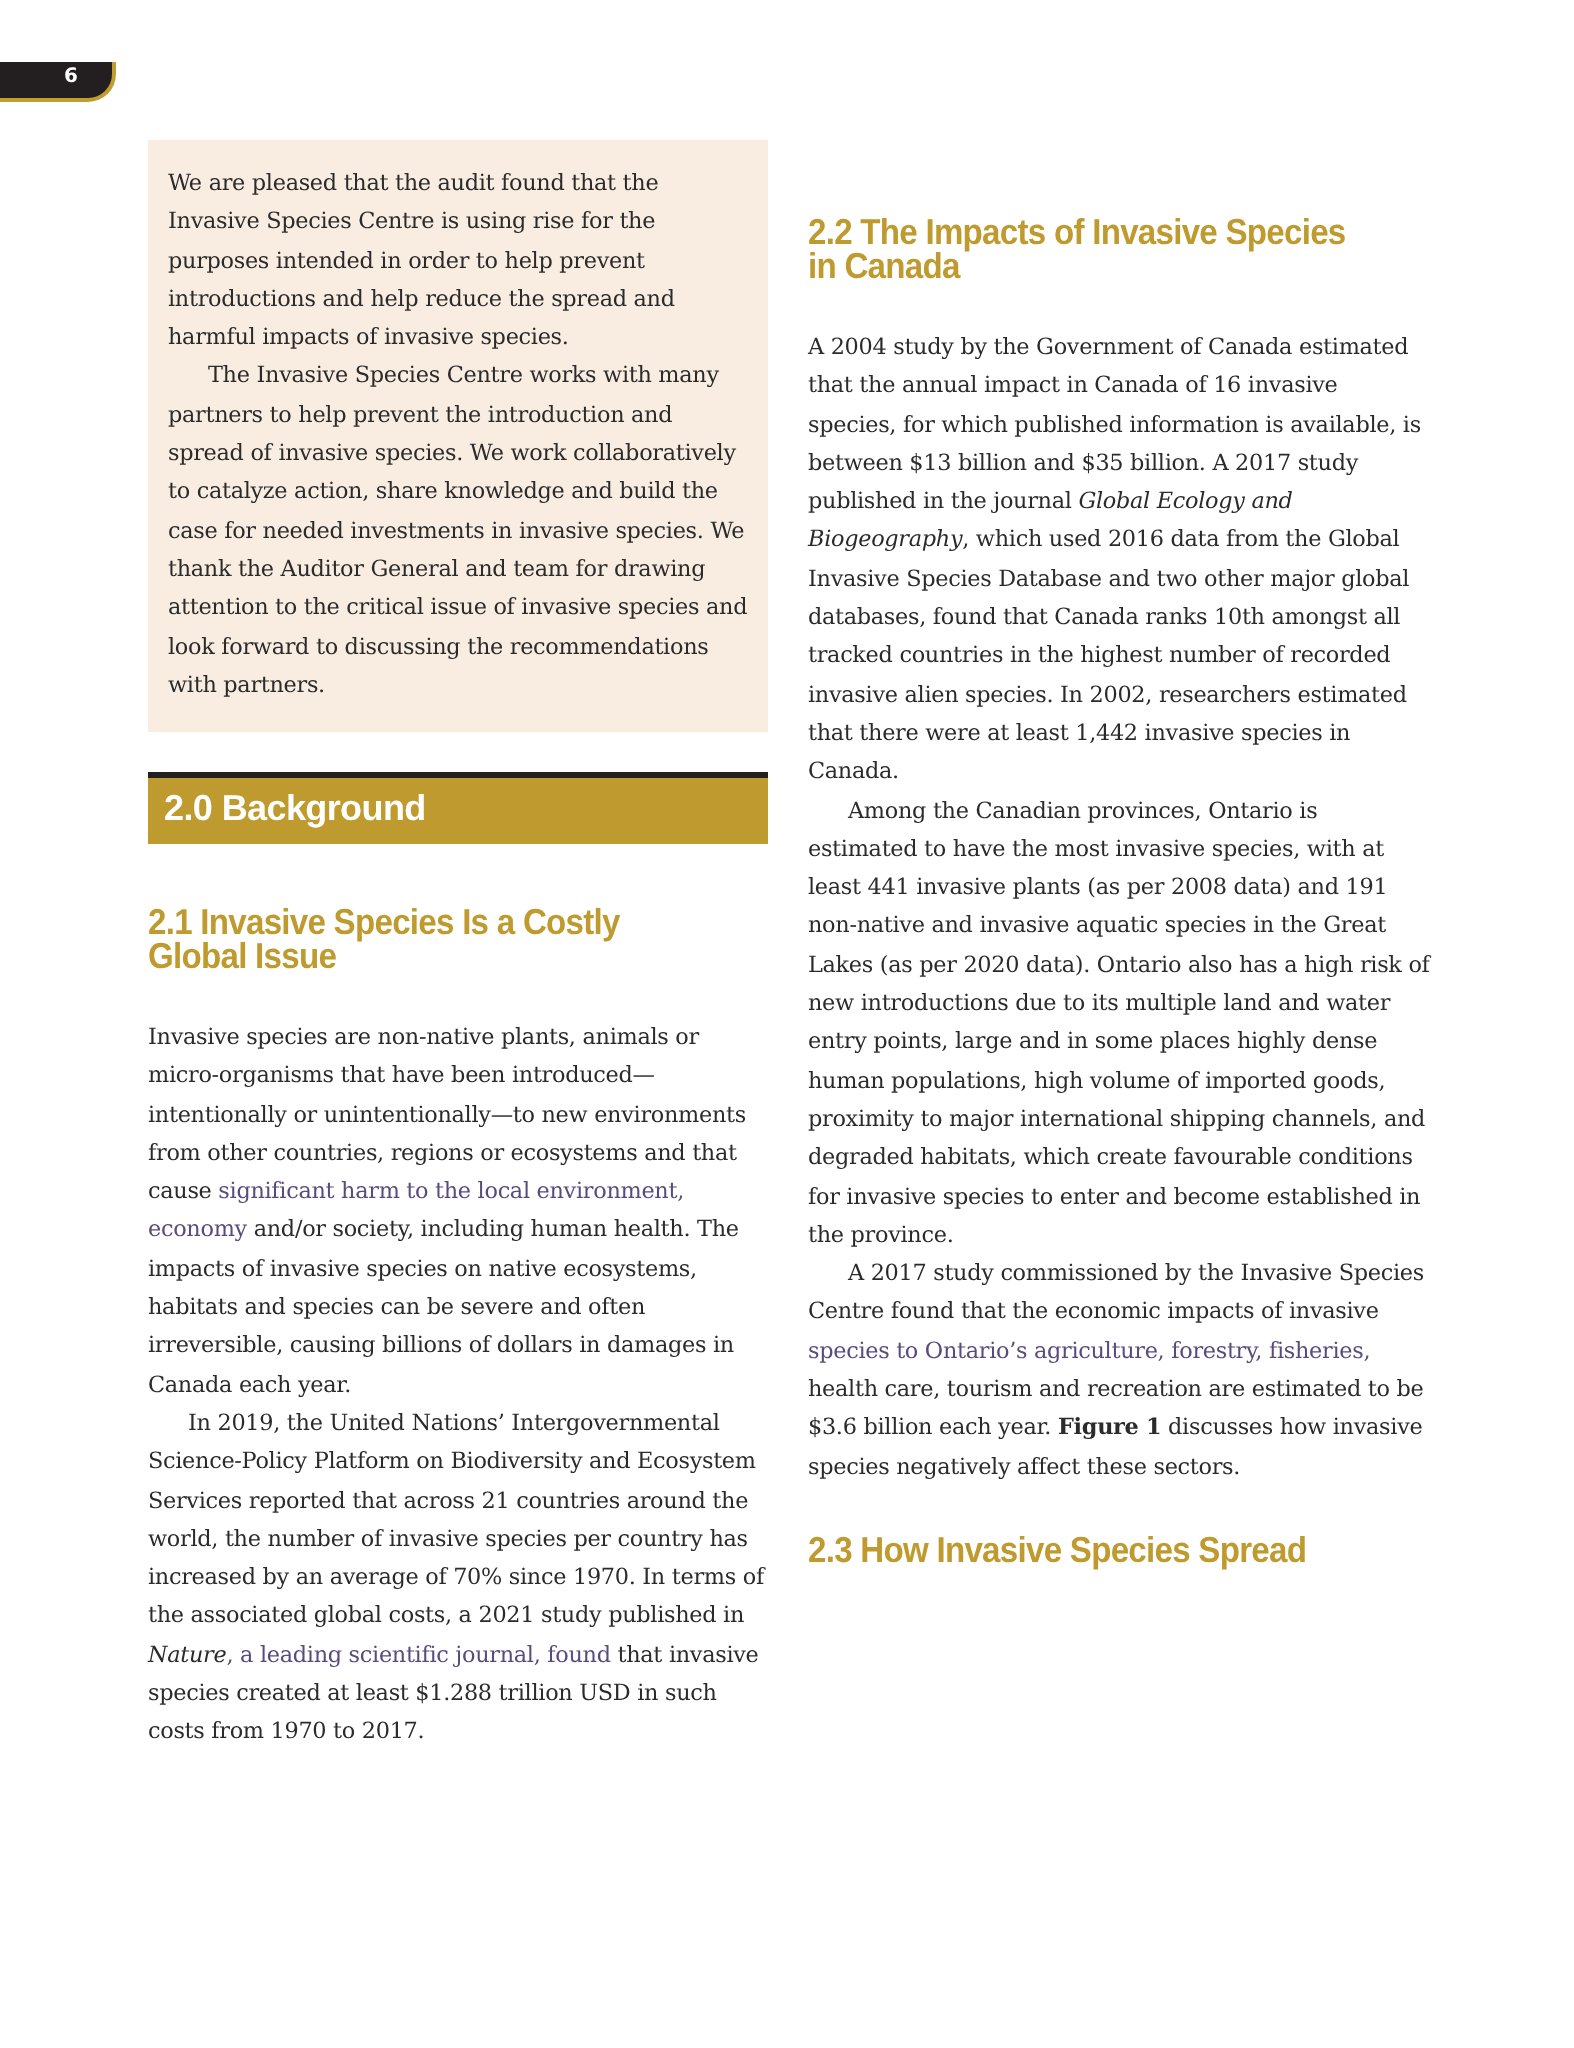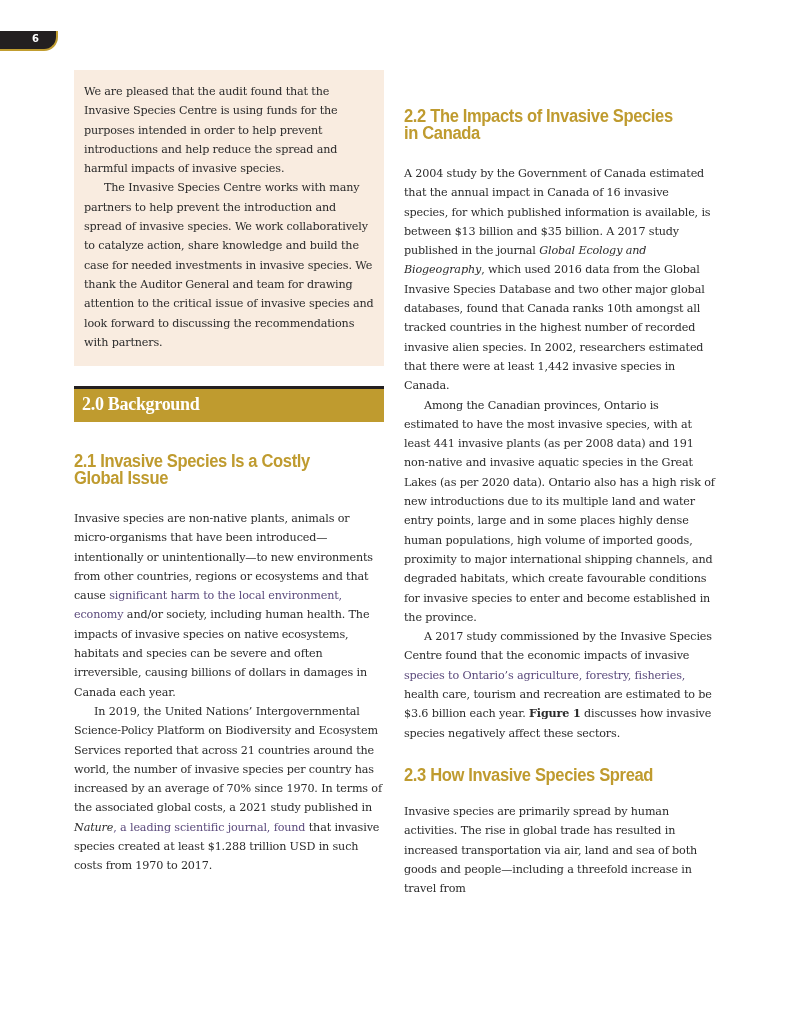--- a/index.html
+++ b/index.html
@@ -11,38 +11,38 @@
     .page-tab span { position: absolute; right: 17px; top: 2px; color: #fff;
       font-family: "DejaVu Sans", sans-serif; font-weight: bold; font-size: 10px; }
     .col { position: absolute; }
     p { margin: 0; font-size: 11.2px; line-height: 19.3px; letter-spacing: -0.15px; }
     p.indent { text-indent: 20px; }
     .callout { position: absolute; left: 74px; top: 70px; width: 310px; height: 296px;
       background: #f9ece0; box-sizing: border-box; padding: 12px 10px 0 10px; }
     .bar { position: absolute; left: 74px; top: 386px; width: 310px; height: 36px;
       background: #bf9b2f; border-top: 3px solid #231f20; box-sizing: border-box; }
     .bar span { position: absolute; left: 8px; top: 5px; color: #fff;
-      font-family: Liberation Serif, serif; font-weight: bold; font-size: 18px;
+      font-family: Liberation Sans, sans-serif; font-weight: bold; font-size: 18px;
       letter-spacing: -0.3px; }
     h2 { margin: 0; font-family: "Liberation Sans", sans-serif; font-weight: bold;
       font-size: 18px; line-height: 17px; color: #bf9b2f; letter-spacing: -0.4px;
       transform: scaleX(0.92); transform-origin: left; }
     .link { color: #5b4a7c; }
     em { font-style: italic; }
     strong { font-weight: bold; text-align: right; }
   </style>
 </head>
 <body>
 
 <div class="page-tab">
   <span>6</span>
 </div>
 
 <div class="callout">
-  <p>We are pleased that the audit found that the Invasive Species Centre is using funds for the purposes intended in order to help prevent introductions and help reduce the spread and harmful impacts of invasive species.</p>
+  <p>We are pleased that the audit found that the Invasive Species Centre is using rise for the purposes intended in order to help prevent introductions and help reduce the spread and harmful impacts of invasive species.</p>
   <p class="indent">The Invasive Species Centre works with many partners to help prevent the introduction and spread of invasive species. We work collaboratively to catalyze action, share knowledge and build the case for needed investments in invasive species. We thank the Auditor General and team for drawing attention to the critical issue of invasive species and look forward to discussing the recommendations with partners.</p>
 </div>
 
 <div class="bar">
   <span>2.0  Background</span>
 </div>
 
 <div class="col" style="left:74px; width:312px; top:453px;">
   <h2>
     <span>2.1  Invasive Species Is a Costly</span><br>
@@ -59,14 +59,13 @@
     <span>2.2  The Impacts of Invasive Species</span><br>
     <span>in Canada</span>
   </h2>
   <div style="height:22px"></div>
   <p><span>A 2004 study by the Government of Canada estimated that the annual impact in Canada of 16 invasive species, for which published information is available, is between $13 billion and $35 billion. A 2017 study published in the journal </span><em>Global Ecology and Biogeography</em><span>, which used 2016 data from the Global Invasive Species Database and two other major global databases, found that Canada ranks 10th amongst all tracked countries in the highest number of recorded invasive alien species. In 2002, researchers estimated that there were at least 1,442 invasive species in Canada.</span></p>
   <p class="indent">Among the Canadian provinces, Ontario is estimated to have the most invasive species, with at least 441 invasive plants (as per 2008 data) and 191 non-native and invasive aquatic species in the Great Lakes (as per 2020 data). Ontario also has a high risk of new introductions due to its multiple land and water entry points, large and in some places highly dense human populations, high volume of imported goods, proximity to major international shipping channels, and degraded habitats, which create favourable conditions for invasive species to enter and become established in the province.</p>
   <p class="indent"><span>A 2017 study commissioned by the Invasive Species Centre found that the economic impacts of invasive </span><span class="link">species to Ontario’s agriculture, forestry, fisheries,</span><span> health care, tourism and recreation are estimated to be $3.6 billion each year. </span><strong>Figure 1</strong><span> discusses how invasive species negatively affect these sectors.</span></p>
   <div style="height:24px"></div>
   <h2>2.3  How Invasive Species Spread</h2>
   <div style="height:18px"></div>
-  <p>Invasive species are primarily spread by human activities. The rise in global trade has resulted in increased transportation via air, land and sea of both goods and people—including a threefold increase in travel from</p>
 </div>
 
 </body></html>

